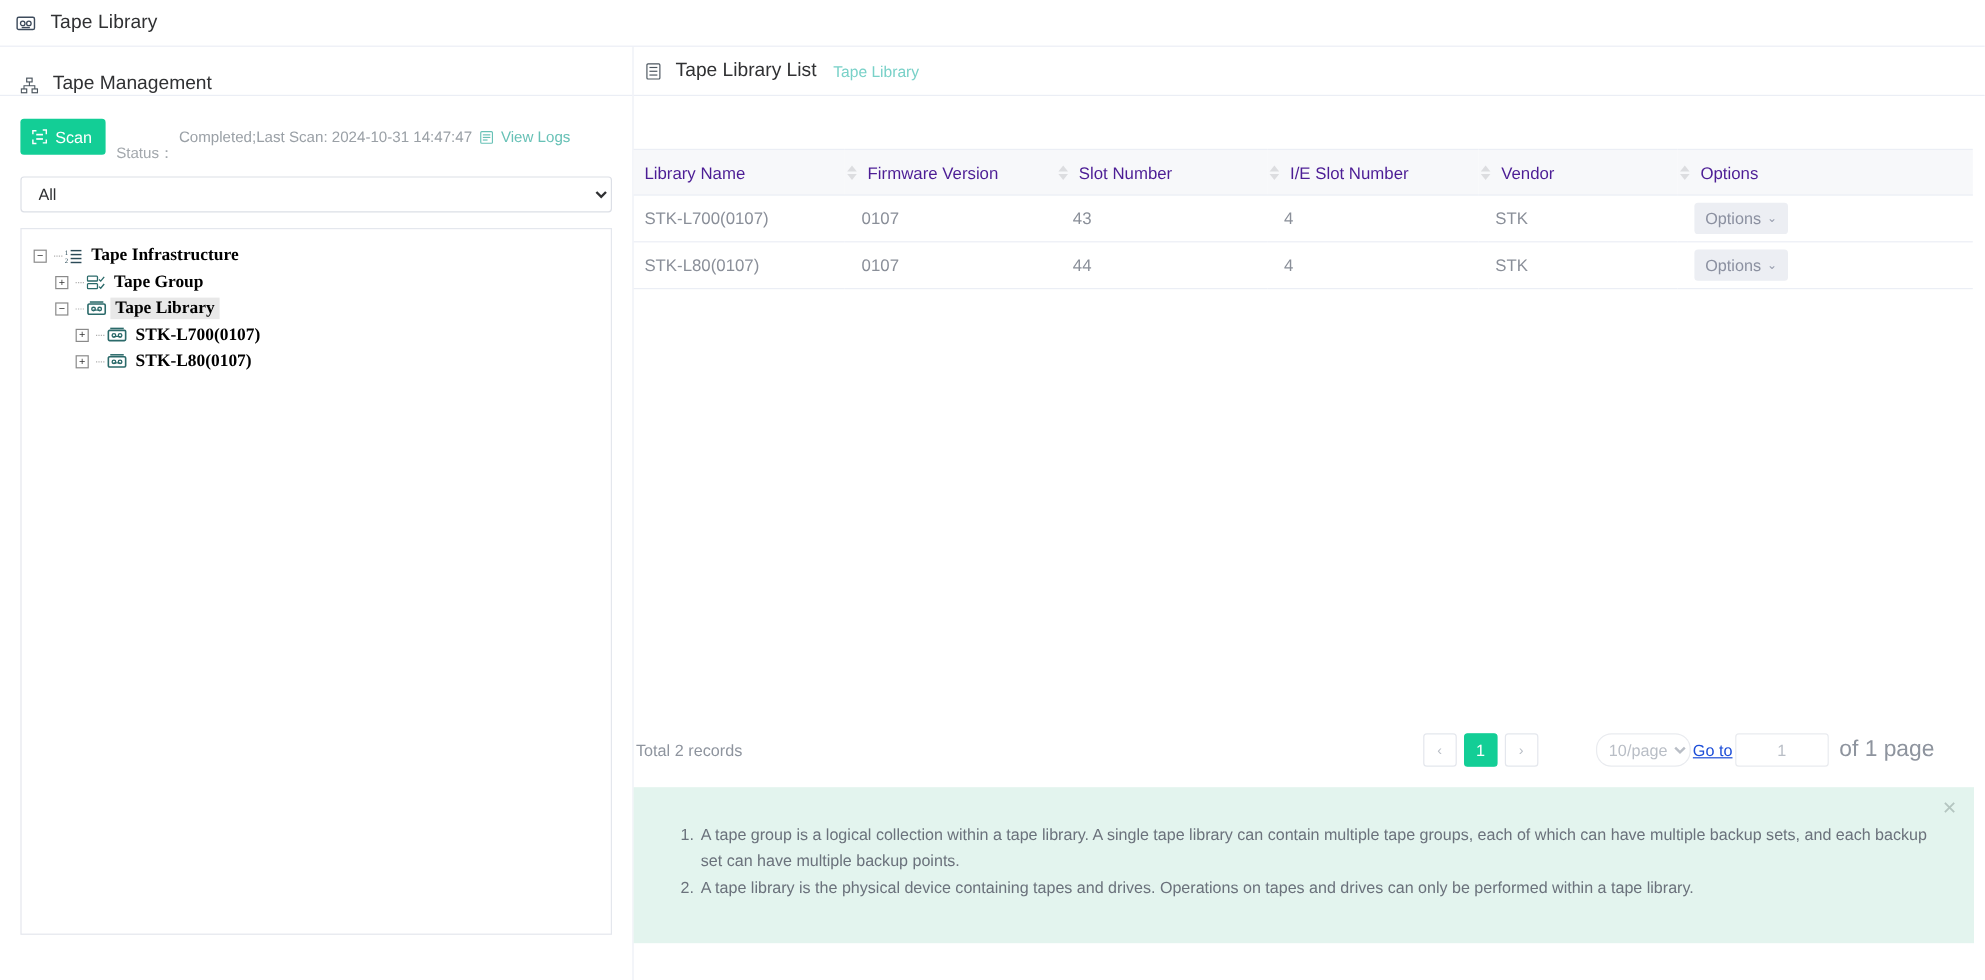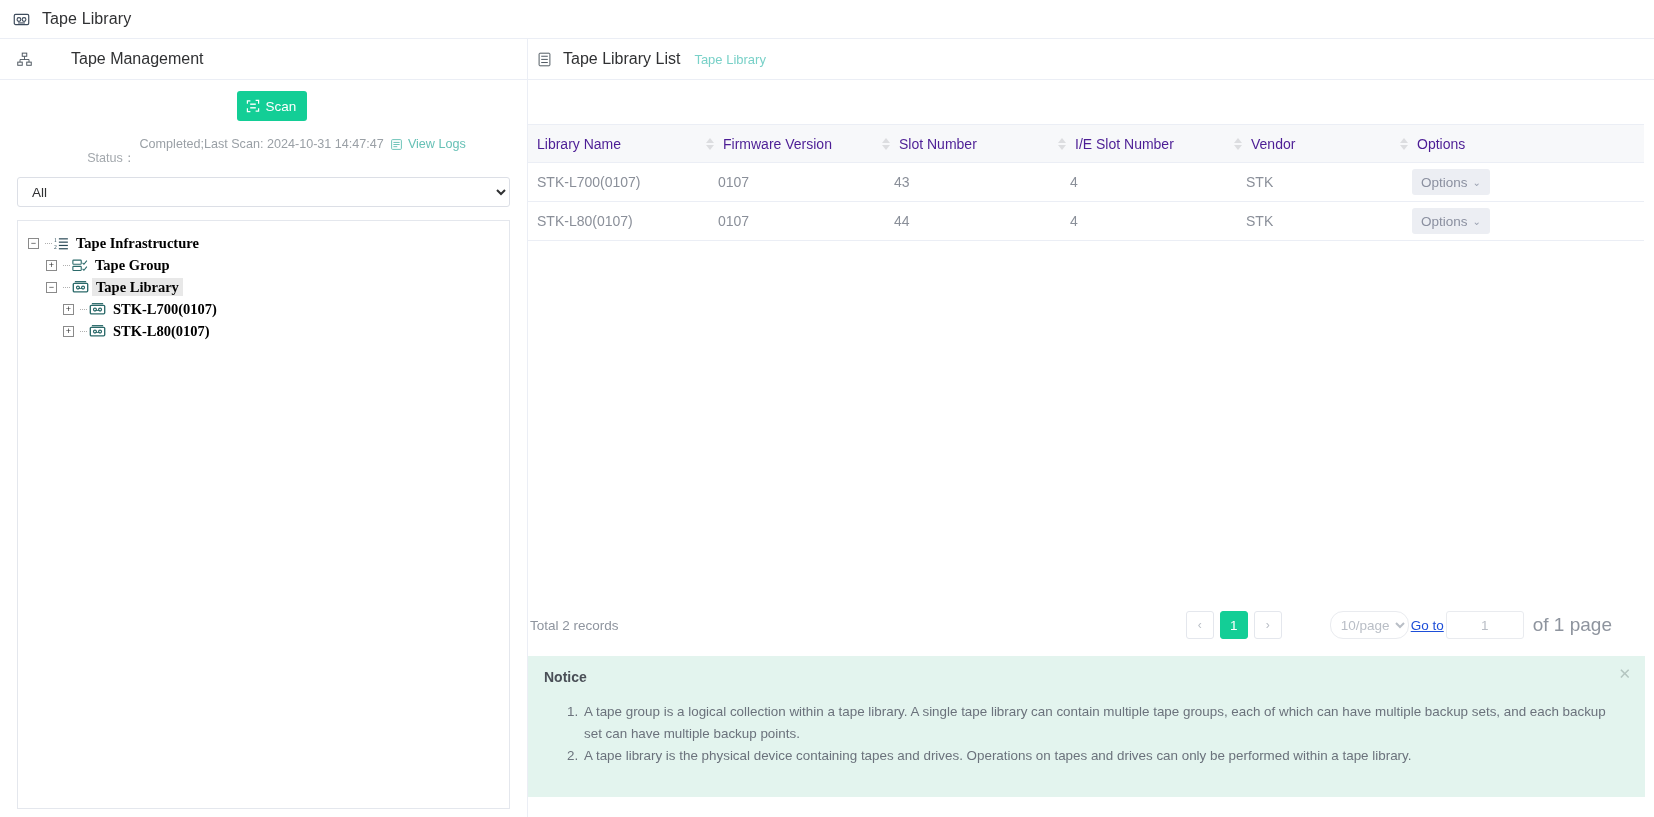--- a/index.html
+++ b/index.html
@@ -32,34 +32,32 @@
   .left-pane {
     width: 528px;
     border-right: 1px solid #ebeef5;
     position: relative;
   }
   .right-pane { flex: 1; position: relative; }
 
   
   .left-head {
     height: 41px;
-    display: flex; align-items: center;
+    display: flex; align-items: flex-end;
     padding-left: 17px;
     border-bottom: 1px solid #ebeef5;
-    gap: 27px;
   }
   .left-head .ttl {
     font-size: 16px; color: #303133; margin-left: 9px;
   }
 
   
   .scan-row {
     display: flex; align-items: center;
     padding: 11px 0 0 17px;
-    flex-direction: column;
   }
   .scan-btn {
     background: #13ce96;
     color: #fff;
     border: none;
     border-radius: 3px;
     height: 30px;
     padding: 0 11px 0 9px;
     font-size: 13.5px;
     display: inline-flex; align-items: center; gap: 3px;
@@ -552,21 +550,20 @@
           <option>10/page</option>
         </select>
         <span class="goto">Go to</span>
         <input class="gotonum" value="1" style="">
         <span class="ofpage">of 1 page</span>
       </div>
     </div>
 
     <div class="notice">
       <span class="closex">✕</span>
-      <h4>Notice</h4>
       <ol>
         <li>A tape group is a logical collection within a tape library. A single tape library can contain multiple tape groups, each of which can have multiple backup sets, and each backup set can have multiple backup points.</li>
         <li>A tape library is the physical device containing tapes and drives. Operations on tapes and drives can only be performed within a tape library.</li>
       </ol>
     </div>
 
   </div>
 </div>
 
 </body></html>

